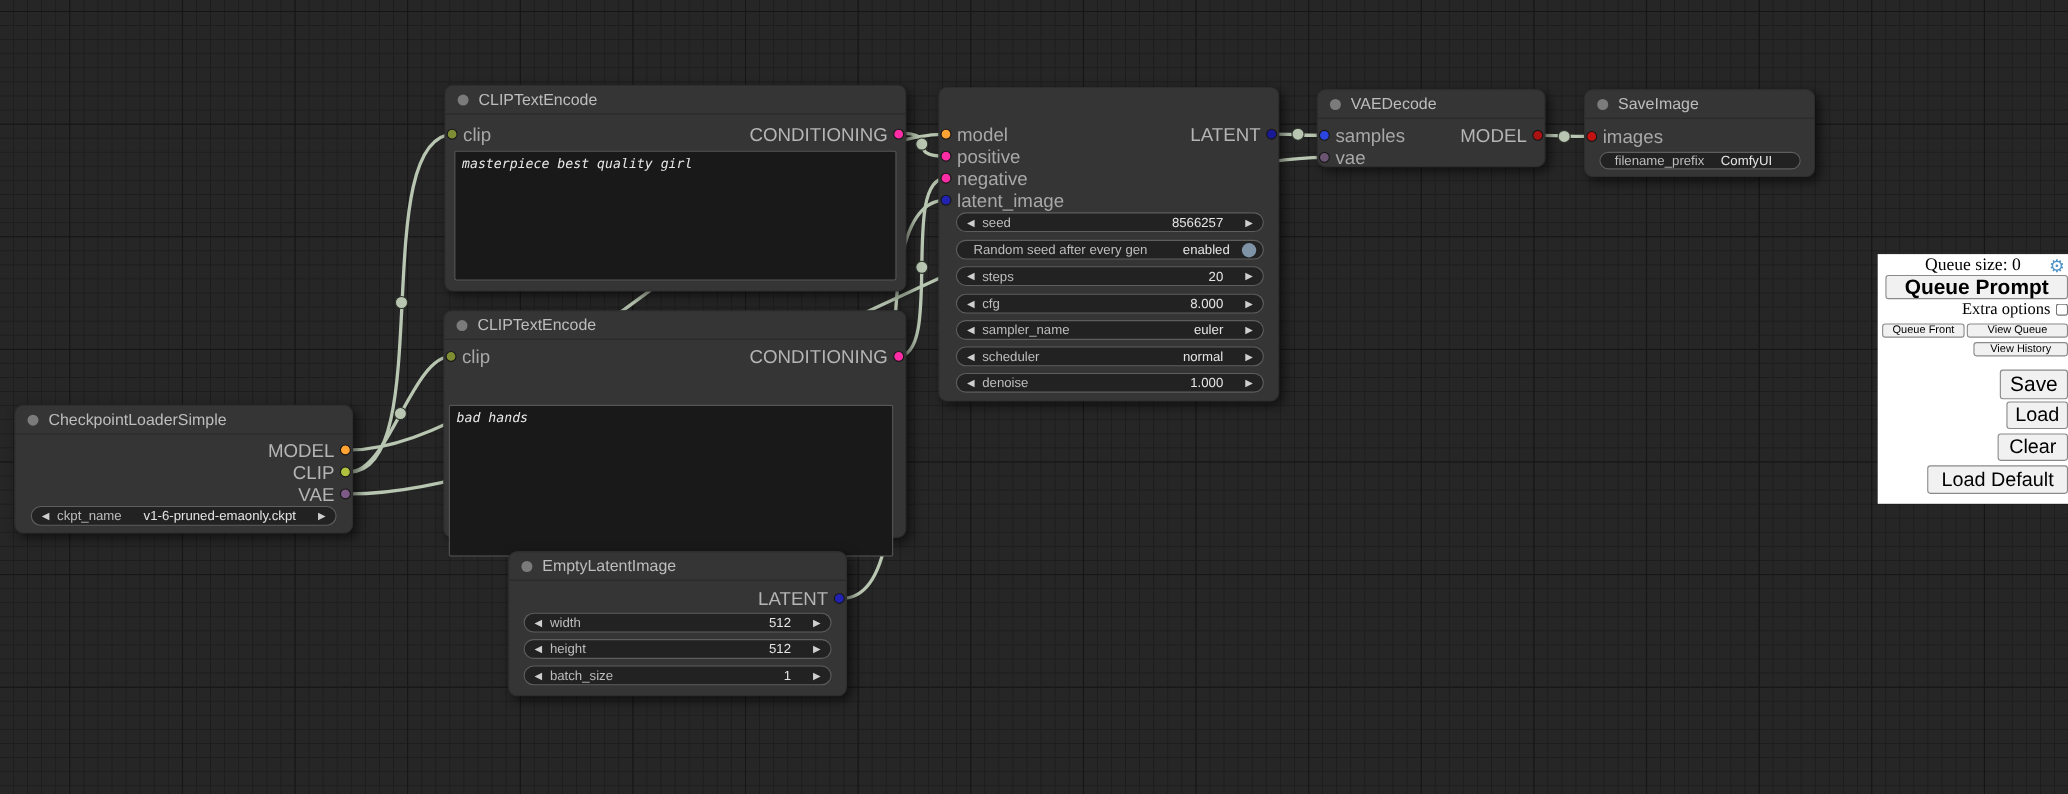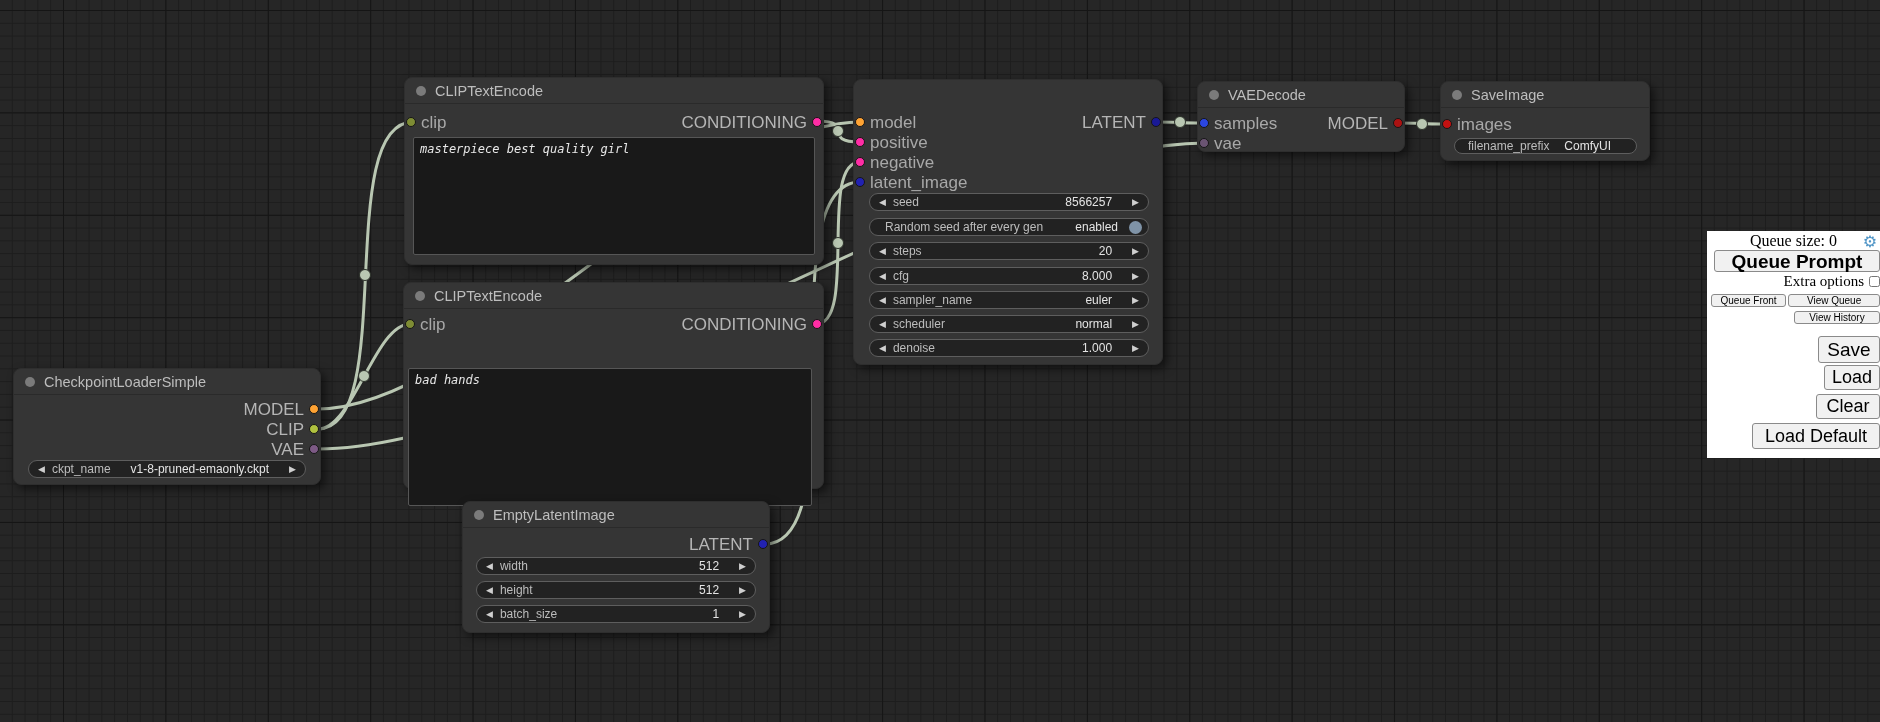--- a/index.html
+++ b/index.html
@@ -133,21 +133,21 @@
     <span class="port out c-clip-out"></span>
   </div>
   <div class="slot-row" style="top:71px;">
     <span class="out-label">VAE</span>
     <span class="port out c-vae-out"></span>
   </div>
   <div class="widget" style="left:14px; top:91px; width:278px;">
     <span class="arrow">◀</span>
     <span class="w-name">ckpt_name</span>
     <span class="spacer"></span>
-    <span class="w-value">v1-8-pruned-emaonly.ckpt</span>
+    <span class="w-value">v1-6-pruned-emaonly.ckpt</span>
     <span class="arrow">▶</span>
   </div>
 </div>
 
 <div class="node" style="left:404px; top:77px; width:420px; height:188px;">
   <div class="node-title">
     <span class="title-dot"></span>
     <span>CLIPTextEncode</span>
   </div>
   <div class="slot-row" style="top:35px;">

